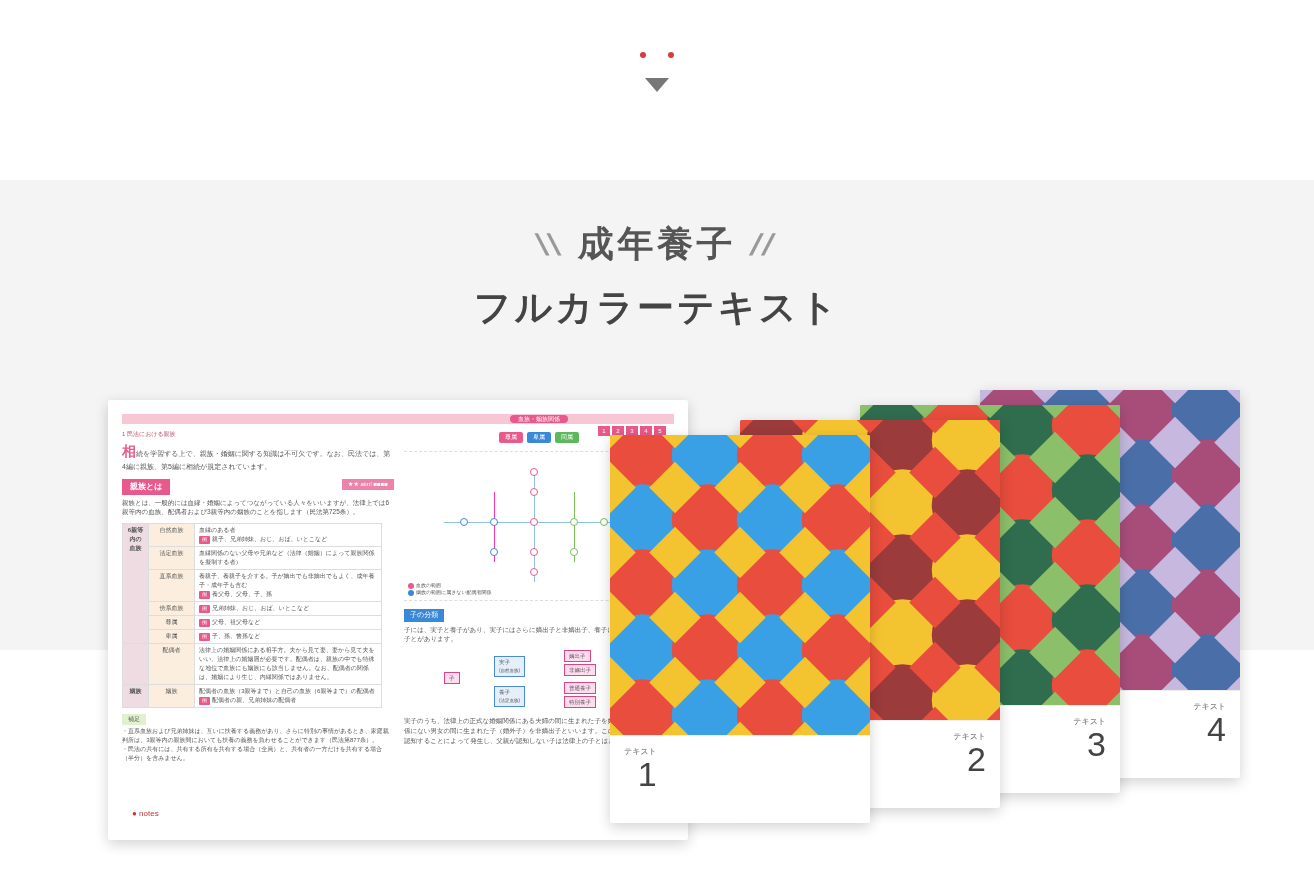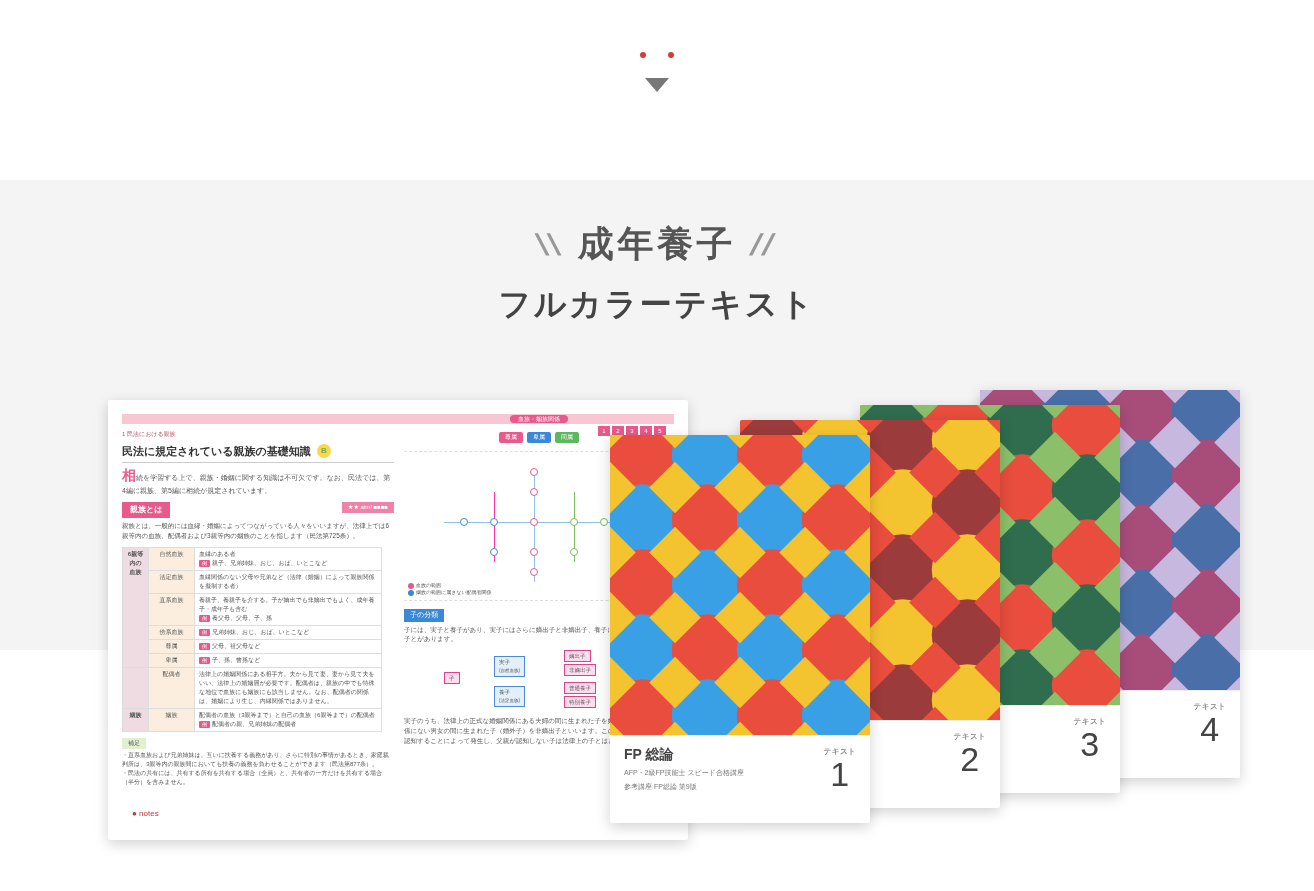--- a/index.html
+++ b/index.html
@@ -21,21 +21,21 @@
 .headline .l2{font-size:30px;font-weight:700;color:var(--accent);letter-spacing:.1em;margin-top:6px;position:relative;display:inline-block;}
 .emph-dots{position:absolute;left:50%;top:-4px;transform:translateX(-50%);display:flex;gap:22px;}
 .emph-dots span{width:6px;height:6px;background:var(--accent);border-radius:50%;display:block;}
 .pointer{width:0;height:0;border-left:12px solid transparent;border-right:12px solid transparent;border-top:14px solid #777;margin:18px auto 0;}
 .gray-panel{position:absolute;left:0;right:0;top:180px;height:470px;background:var(--gray-panel);}
 .sub-head{position:absolute;top:220px;width:100%;text-align:center;}
 .sub-head .row1{font-size:36px;font-weight:600;letter-spacing:.1em;color:#555;display:inline-flex;align-items:center;gap:16px;}
 .sub-head .slash{font-size:30px;color:#999;display:inline-block;}
 .sub-head .slash.left{transform:skewX(18deg);}
 .sub-head .slash.right{transform:skewX(-18deg);}
-.sub-head .row2{font-size:32px;font-weight:700;letter-spacing:.08em;margin-top:14px;color:#444;}
+.sub-head .row2{font-size:37px;font-weight:700;letter-spacing:.08em;margin-top:14px;color:#444;}
 .spread{position:absolute;left:108px;top:400px;width:580px;height:440px;background:#fff;box-shadow:var(--page-shadow);border-radius:2px;}
 .spread-inner{position:absolute;inset:14px;font-size:6.5px;line-height:1.5;color:#555;}
 .spread .topbar{height:10px;background:#f7c7d4;margin-bottom:6px;position:relative;}
 .spread .pagetabs{position:absolute;right:8px;top:12px;display:flex;gap:2px;}
 .spread .pagetabs span{width:12px;height:10px;background:var(--pink);color:#fff;font-size:6px;display:flex;align-items:center;justify-content:center;}
 .spread h3{font-size:11px;font-weight:700;color:#333;margin:4px 0 2px;border-bottom:1px solid #ccc;padding-bottom:2px;display:flex;align-items:center;gap:6px;}
 .spread h3 .badge{background:#f9d94a;border-radius:50%;width:14px;height:14px;font-size:8px;display:inline-flex;align-items:center;justify-content:center;color:#7a5;}
 .spread .lead{font-size:7px;margin:2px 0 6px;}
 .spread .lead .big{color:var(--pink);font-size:14px;font-weight:700;}
 .spread .section-label{background:var(--pink);color:#fff;font-size:8px;font-weight:700;padding:2px 8px;display:inline-block;}
@@ -69,21 +69,21 @@
 .spread .child-diagram .box{position:absolute;border:1px solid #d48;font-size:5.5px;padding:1px 4px;background:#fde;}
 .spread .child-diagram .box.blue{border-color:#4a8bd8;background:#e4effa;}
 .spread .brand{position:absolute;bottom:6px;left:10px;font-size:8px;color:#c33;}
 
 .cards{position:absolute;left:600px;top:430px;width:700px;height:440px;}
 .card{position:absolute;width:260px;height:388px;background:#fff;box-shadow:var(--page-shadow);border-radius:2px;overflow:hidden;}
 .card .pattern{height:300px;position:relative;overflow:hidden;}
 .card .footer{position:absolute;left:0;right:0;bottom:0;height:88px;border-top:1px solid #eee;padding:10px 14px 8px;display:flex;justify-content:space-between;align-items:flex-start;}
 .card .footer .title{font-size:14px;font-weight:600;color:#444;}
 .card .footer .sub{font-size:7px;color:#777;margin-top:4px;line-height:1.4;}
-.card .footer .num{text-align:center;}
+.card .footer .num{text-align:right;}
 .card .footer .num .lbl{font-size:8px;color:#666;}
 .card .footer .num .n{font-size:34px;font-weight:500;color:#444;line-height:1;}
 .card.c4{left:380px;top:-40px;}
 .card.c3{left:260px;top:-25px;}
 .card.c2{left:140px;top:-10px;}
 .card.c1{left:10px;top:5px;}
 .partial-title{font-size:11px;color:#555;white-space:nowrap;}
 
 
 .pattern svg{width:100%;height:100%;display:block;}
@@ -120,24 +120,20 @@
       <div style="font-size:6px;color:#b56;">1 民法における親族</div>
       <div class="pagetabs">
         <span>1</span>
         <span>2</span>
         <span>3</span>
         <span>4</span>
         <span>5</span>
       </div>
 
       <div style="width:272px;">
-        <h3>
-          <span>民法に規定されている親族の基礎知識</span>
-          <span class="badge">B</span>
-        </h3>
         <div class="lead">
           <span class="big">相</span><span>続を学習する上で、親族・婚姻に関する知識は不可欠です。なお、民法では、第4編に親族、第5編に相続が規定されています。</span>
         </div>
         <div>
           <span class="section-label">親族とは</span>
           <span class="aim">★★ aim! ■■■■</span>
         </div>
         <div class="para">親族とは、一般的には血縁・婚姻によってつながっている人々をいいますが、法律上では6親等内の血族、配偶者および3親等内の姻族のことを指します（民法第725条）。</div>
 
         <table>
@@ -487,25 +483,20 @@
             <rect x="176.8" y="241.8" width="36.400000000000006" height="36.400000000000006" fill="#f4c430" transform="rotate(45 195 260)"></rect>
             <rect x="241.8" y="241.8" width="36.400000000000006" height="36.400000000000006" fill="#f4c430" transform="rotate(45 260 260)"></rect>
             <rect x="-18.200000000000003" y="306.8" width="36.400000000000006" height="36.400000000000006" fill="#f4c430" transform="rotate(45 0 325)"></rect>
             <rect x="46.8" y="306.8" width="36.400000000000006" height="36.400000000000006" fill="#f4c430" transform="rotate(45 65 325)"></rect>
             <rect x="111.8" y="306.8" width="36.400000000000006" height="36.400000000000006" fill="#f4c430" transform="rotate(45 130 325)"></rect>
             <rect x="176.8" y="306.8" width="36.400000000000006" height="36.400000000000006" fill="#f4c430" transform="rotate(45 195 325)"></rect>
             <rect x="241.8" y="306.8" width="36.400000000000006" height="36.400000000000006" fill="#f4c430" transform="rotate(45 260 325)"></rect>
           </svg>
         </div>
       <div class="footer">
-        <div>
-          <div class="title">FP 総論</div>
-          <div class="sub">AFP・2級FP技能士 スピード合格講座</div>
-          <div class="sub">参考講座 FP総論 第9版</div>
-        </div>
         <div class="num">
             <div class="lbl">テキスト</div>
             <div class="n">1</div>
           </div>
       </div>
     </div>
   </div>
 
 </div>
 

